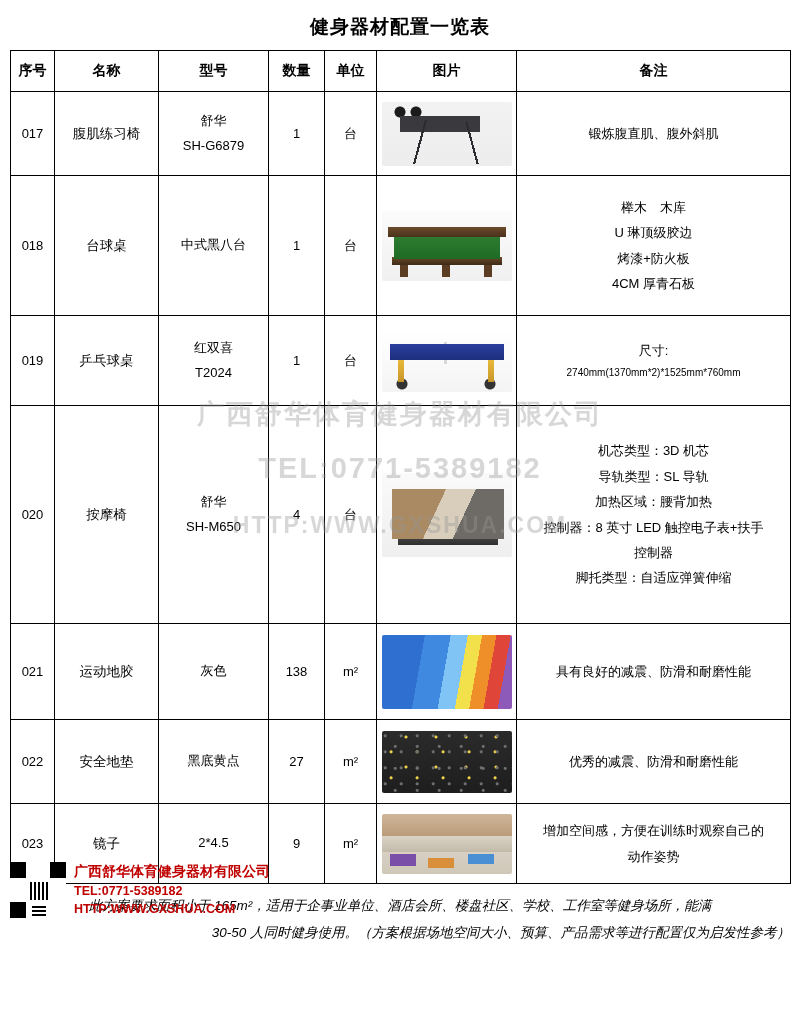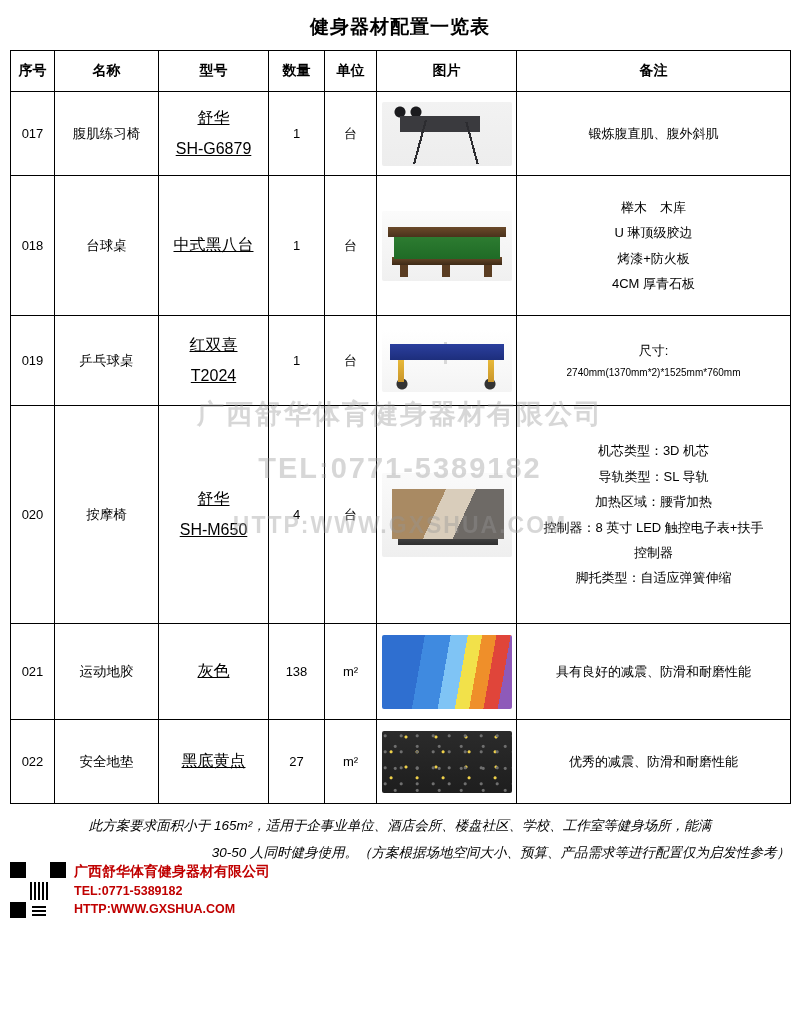--- a/index.html
+++ b/index.html
@@ -50,21 +50,21 @@
   .col-no    { width: 44px; }
   .col-name  { width: 104px; }
   .col-model { width: 110px; }
   .col-qty   { width: 56px; }
   .col-unit  { width: 52px; }
   .col-img   { width: 140px; }
   .col-note  { width: 274px; }
 
   td.cell-no    { font-size: 13px; }
   td.cell-name  { font-size: 13.5px; }
-  td.cell-model { font-size: 16px; line-height: 1.9; text-decoration: underline; }
+  td.cell-model { font-size: 13px; line-height: 1.9; }
   td.cell-qty, td.cell-unit { font-size: 13px; }
   td.cell-note {
     text-align: left;
     font-size: 13px;
     line-height: 1.95;
     padding-left: 8px;
   }
   td.cell-note div { white-space: nowrap; }
   td.cell-img {
     padding: 4px 2px;
@@ -337,20 +337,36 @@
         <td class="cell-qty">27</td>
         <td class="cell-unit">m²</td>
         <td class="cell-img">
           <div class="imgbox img-mat"></div>
         </td>
         <td class="cell-note">
           <div>优秀的减震、防滑和耐磨性能</div>
         </td>
       </tr>
 
+      <tr style="height:80px">
+        <td class="cell-no">023</td>
+        <td class="cell-name">镜子</td>
+        <td class="cell-model">
+          <div>2*4.5</div>
+        </td>
+        <td class="cell-qty">9</td>
+        <td class="cell-unit">m²</td>
+        <td class="cell-img">
+          <div class="imgbox img-mirror"></div>
+        </td>
+        <td class="cell-note">
+          <div>增加空间感，方便在训练时观察自己的</div>
+          <div>动作姿势</div>
+        </td>
+      </tr>
 
     </tbody>
   </table>
 
   <div class="footnote">
     <div>此方案要求面积小于 165m²，适用于企事业单位、酒店会所、楼盘社区、学校、工作室等健身场所，能满</div>
     <div class="line2">30-50 人同时健身使用。（方案根据场地空间大小、预算、产品需求等进行配置仅为启发性参考）</div>
   </div>
 
   <div class="wm wm1">广西舒华体育健身器材有限公司</div>

